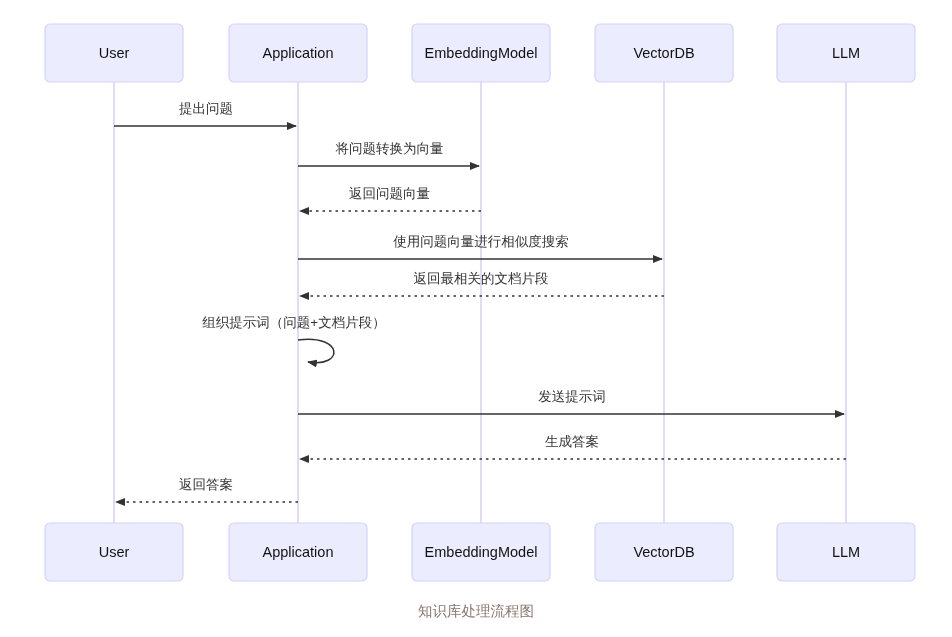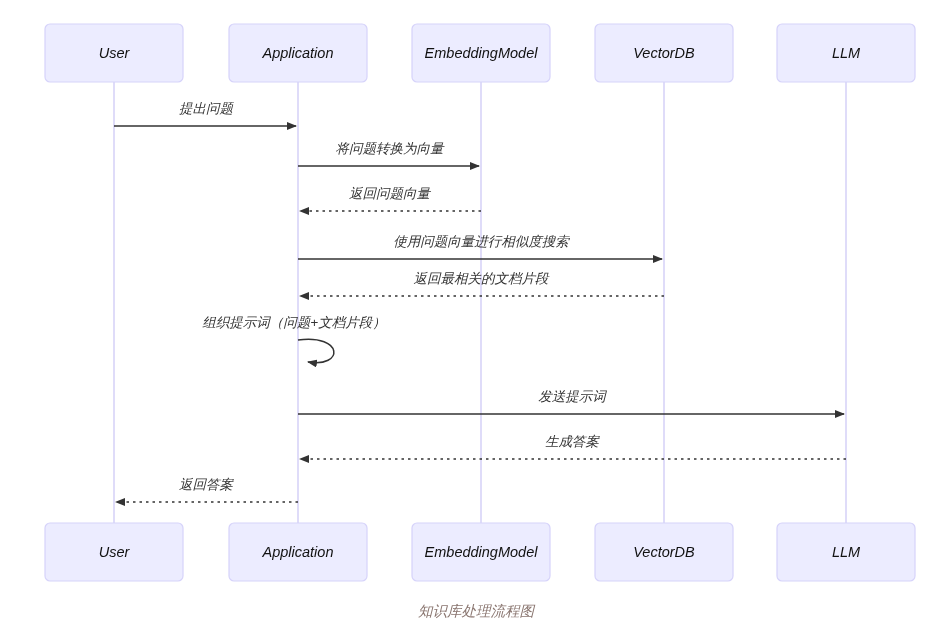--- a/index.html
+++ b/index.html
@@ -13,21 +13,20 @@
     font-family: "Liberation Sans", "DejaVu Sans", sans-serif;
     overflow: hidden;
     position: relative;
   }
   #diagram-root {
     position: absolute;
     left: 0;
     top: 0;
     width: 952px;
     height: 637px;
-    font-style: italic;
   }
   svg.seq {
     position: absolute;
     left: 0;
     top: 0;
     width: 952px;
     height: 637px;
     display: block;
   }
   .actor-box {

